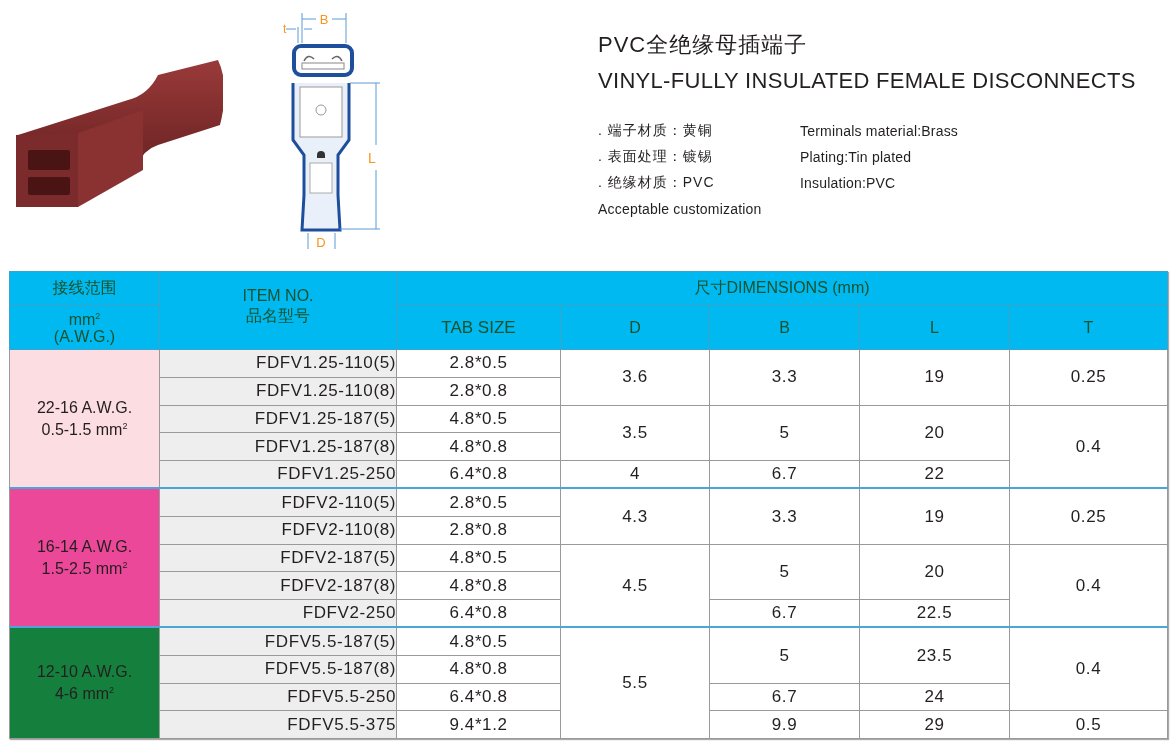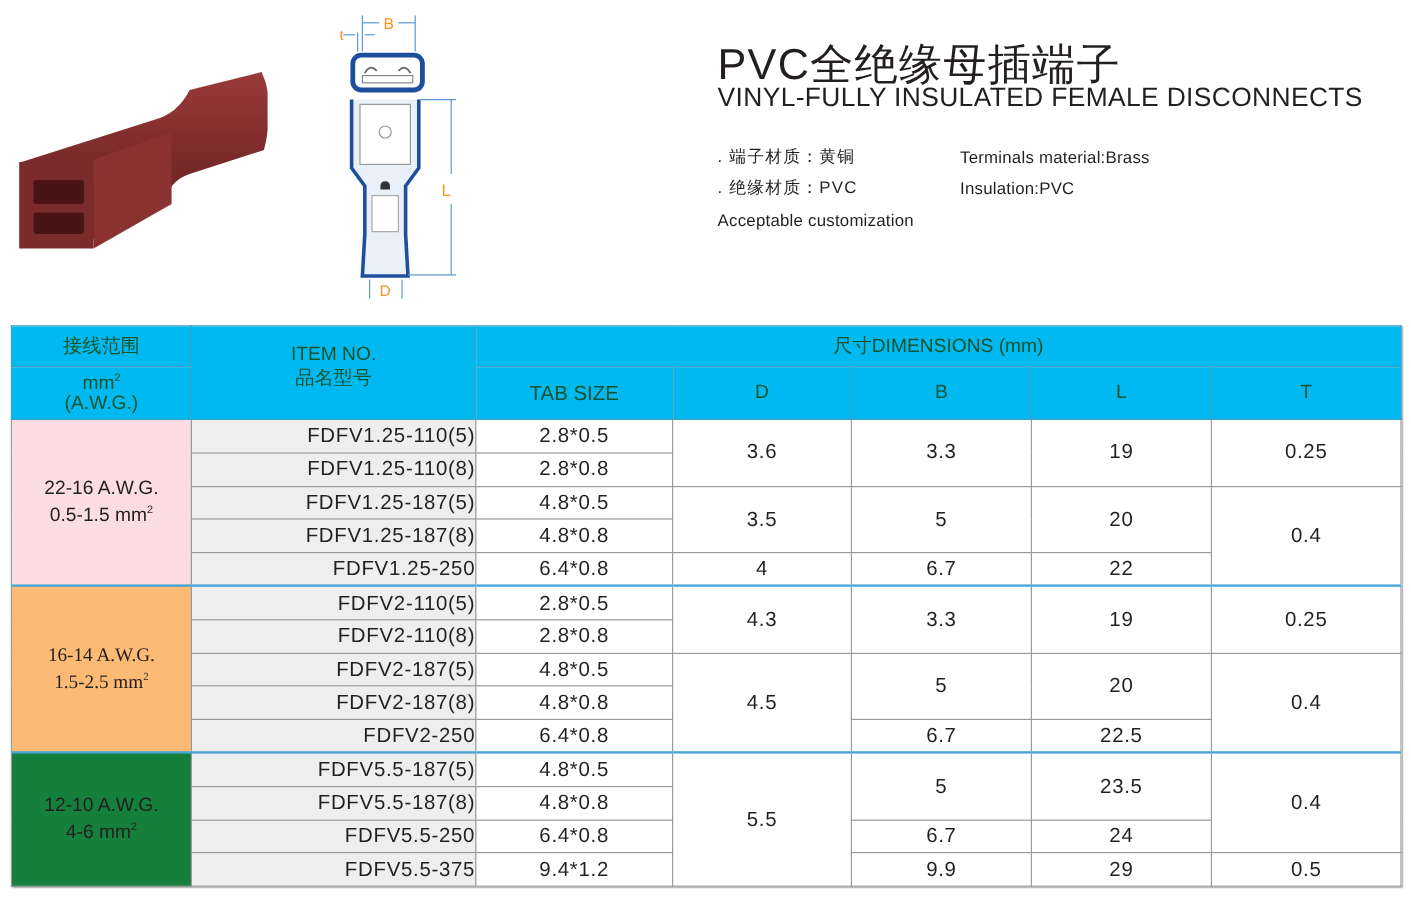--- a/index.html
+++ b/index.html
@@ -5,38 +5,38 @@
     * { box-sizing: border-box; margin: 0; padding: 0; }
     html, body { width: 1176px; height: 751px; background: #ffffff; overflow: hidden; }
     body { position: relative; font-family: "Liberation Sans", "DejaVu Sans", sans-serif; color: #231f20; }
 
     
     .photo { position: absolute; left: 8px; top: 55px; width: 215px; height: 160px; }
     
     .diagram { position: absolute; left: 280px; top: 5px; width: 110px; height: 250px; }
 
     
-    .title-cn { position: absolute; left: 598px; top: 30px; font-size: 36px; letter-spacing: 1px; color: #231f20; }
+    .title-cn { position: absolute; left: 598px; top: 30px; font-size: 22px; letter-spacing: 1px; color: #231f20; }
     .title-en { position: absolute; left: 598px; top: 68px; font-size: 22px; letter-spacing: 0.3px; color: #231f20; white-space: nowrap; }
 
     .specs { position: absolute; left: 598px; top: 118px; width: 500px; }
     .spec-row { display: flex; height: 26px; align-items: center; font-size: 14px; }
     .spec-cn { width: 202px; letter-spacing: 1px; color: #231f20; }
     .spec-en { color: #231f20; letter-spacing: 0.2px; }
 
     
     .table-wrap { position: absolute; left: 9px; top: 271px; width: 1158px; }
     table { border-collapse: collapse; width: 1158px; table-layout: fixed; border: 1px solid #7a7a7a; box-shadow: 1px 1px 1px #aaa; }
     th, td { text-align: center; vertical-align: middle; font-weight: normal; }
     th { background: #00b9f1; color: #14532d; font-size: 16px; border: 1px solid #3ea3c8; }
     td { font-size: 17px; height: 27.8px; border: 1px solid #9a9a9a; letter-spacing: 0.6px; }
     td.item { background: #eeeeee; text-align: right; padding-left: 36px; }
     td.group { font-size: 16px; line-height: 22px; letter-spacing: 0; border-right: 1px solid #9a9a9a; }
     .g1 { background: #fcdde2; }
-    .g2 { background: #fdba74; font-family: Liberation Serif, serif; }
+    .g2 { background: #ec4899; }
     .g3 { background: #15803d; }
     tr.group-start td { border-top: 2px solid #4aa6d6; }
     sup { font-size: 9px; vertical-align: super; line-height: 0; }
   </style>
 </head>
 <body>
 
 <div class="photo">
   <svg width="215" height="160" viewBox="0 0 215 160">
     <defs>
@@ -90,20 +90,24 @@
   </svg>
 </div>
 
 <div class="title-cn">PVC全绝缘母插端子</div>
 <div class="title-en">VINYL-FULLY INSULATED FEMALE DISCONNECTS</div>
 
 <div class="specs">
   <div class="spec-row">
     <span class="spec-cn">. 端子材质：黄铜</span>
     <span class="spec-en">Terminals material:Brass</span>
+  </div>
+  <div class="spec-row">
+    <span class="spec-cn">. 表面处理：镀锡</span>
+    <span class="spec-en">Plating:Tin plated</span>
   </div>
   <div class="spec-row">
     <span class="spec-cn">. 绝缘材质：PVC</span>
     <span class="spec-en">Insulation:PVC</span>
   </div>
   <div class="spec-row">
     <span class="spec-en">Acceptable customization</span>
   </div>
 </div>
 

